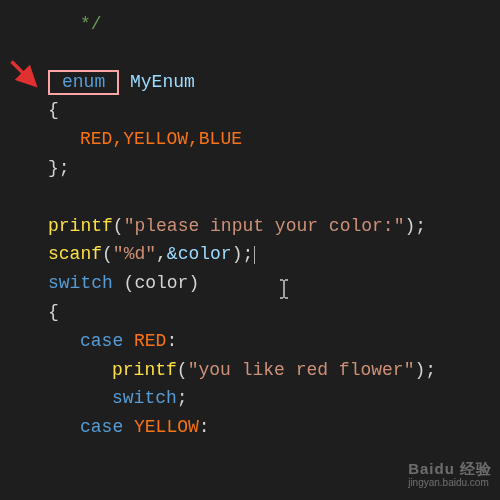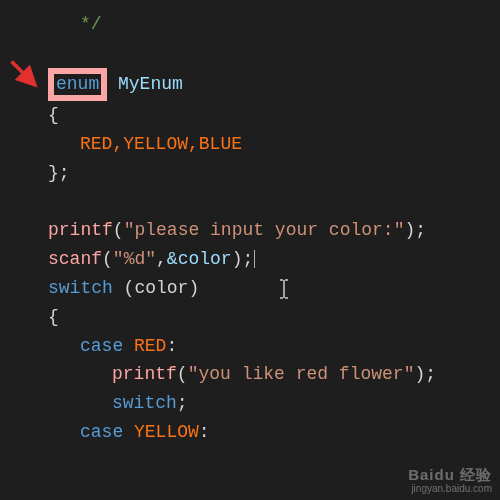--- a/index.html
+++ b/index.html
@@ -22,29 +22,29 @@
       padding-left: 48px;
       white-space: pre;
       position: relative;
       min-height: 1.6em;
     }
     .comment { color: #6a9955; }
     .comment-cn { color: #6a9955; }
     .keyword { color: #569cd6; }
     .type { color: #569cd6; }
     .ident { color: #9cdcfe; }
-    .func { color: #fca5a5; }
+    .func { color: #fde047; }
     .string { color: #ce9178; }
     .punct { color: #d4d4d4; }
     .enum-val { color: #f97316; }
     .indent1 { padding-left: 80px; }
     .indent2 { padding-left: 112px; }
     .highlight-box {
-      border: 6px solid #fca5a5;
-      padding: 0 2px;
+      border: 2px solid #fca5a5;
+      padding: 0 12px;
       display: inline-block;
       line-height: 1.2;
     }
     .arrow {
       position: absolute;
       left: 8px;
       top: 58px;
       width: 36px;
       height: 36px;
       pointer-events: none;
@@ -61,22 +61,22 @@
       position: absolute;
       left: 278px;
       top: 279px;
       width: 12px;
       height: 20px;
       pointer-events: none;
     }
     .watermark {
       position: absolute;
       right: 8px;
-      bottom: 6px;
-      text-align: right;
+      bottom: 12px;
+      text-align: left;
       color: rgba(255,255,255,0.35);
       font-family: sans-serif;
     }
     .watermark .brand {
       font-size: 15px;
       font-weight: bold;
       letter-spacing: 1px;
     }
     .watermark .sub {
       font-size: 10px;

